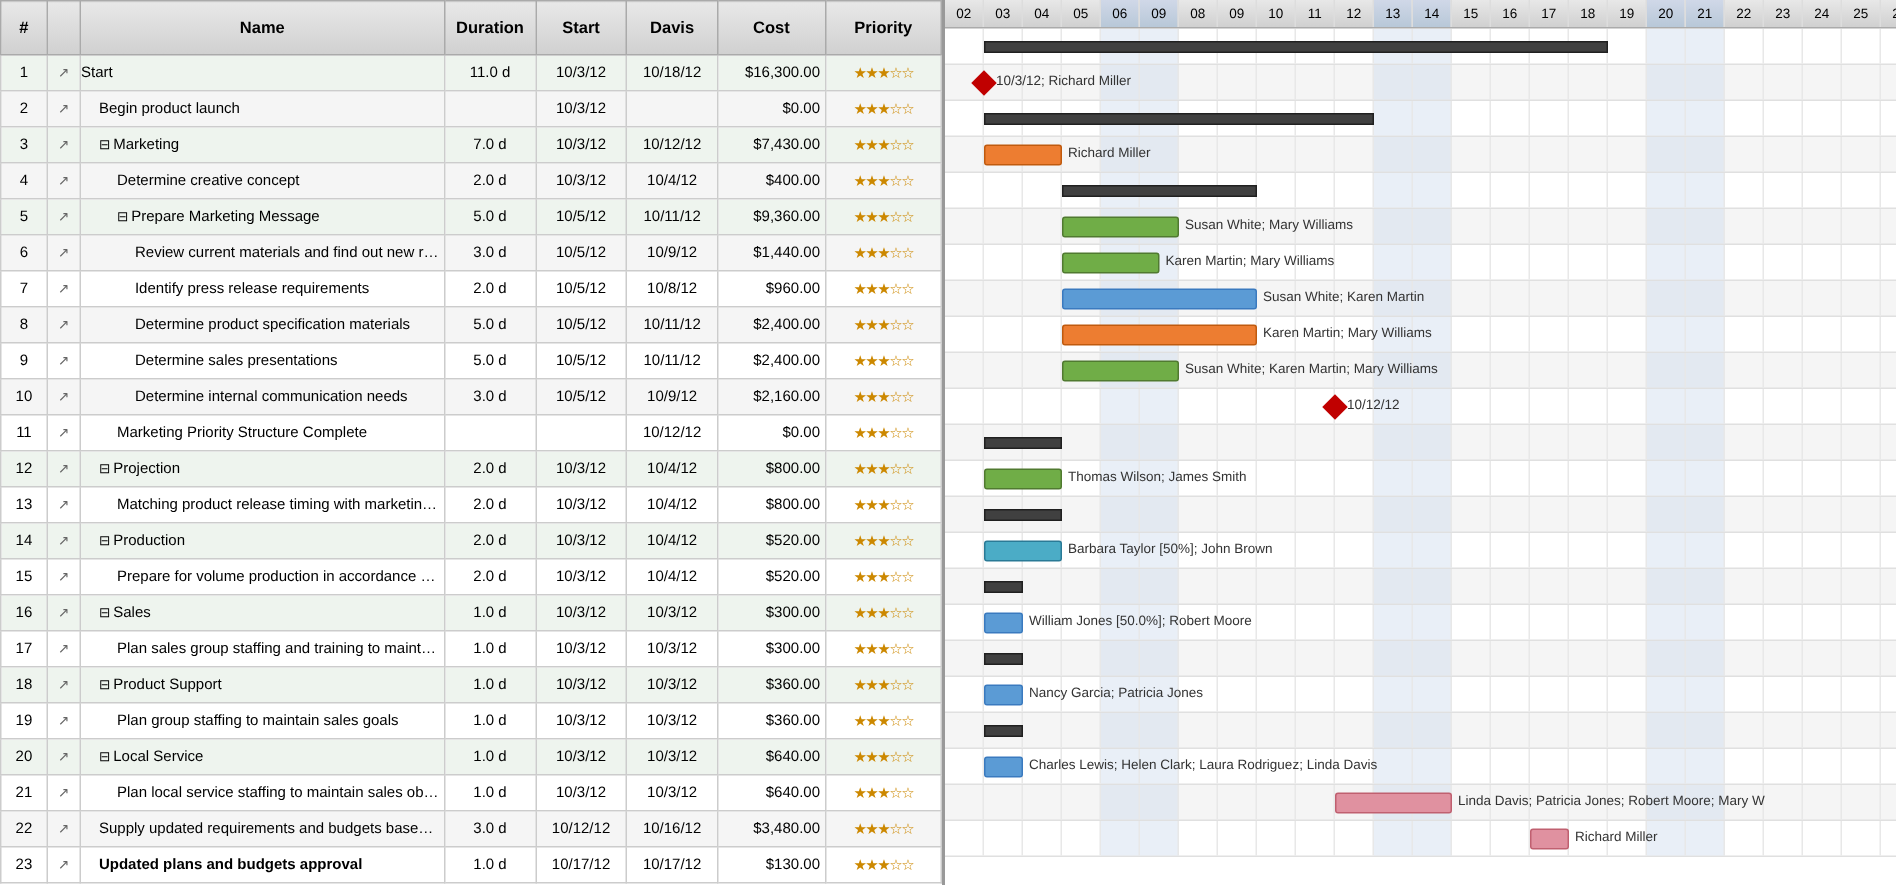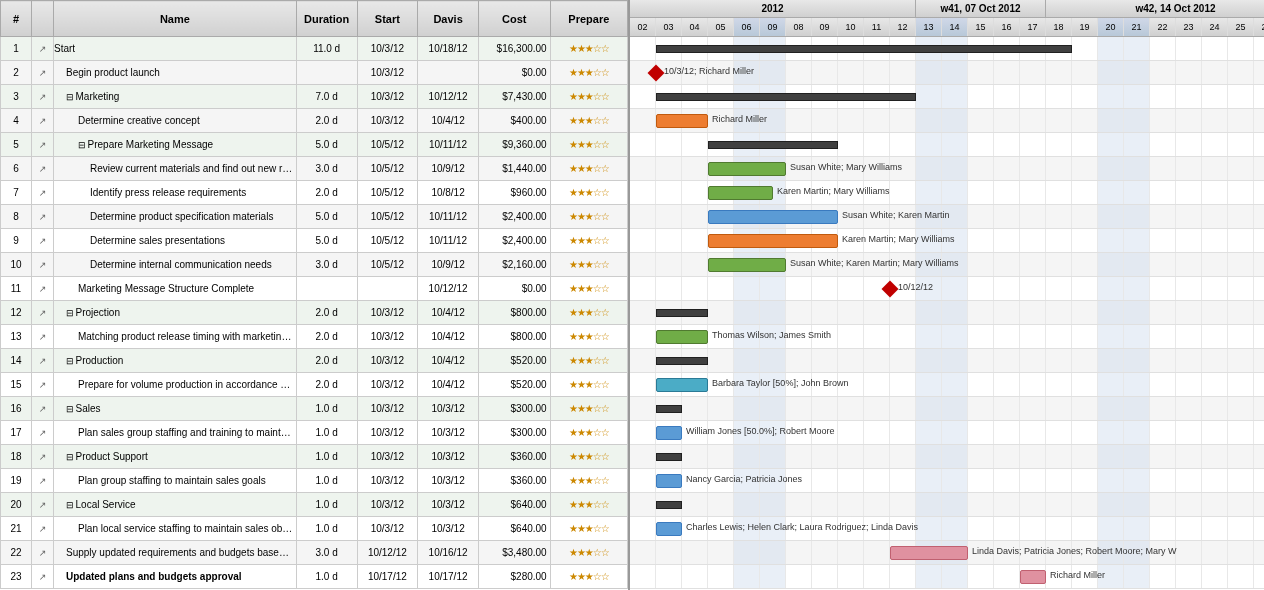--- a/index.html
+++ b/index.html
@@ -207,21 +207,21 @@
       </colgroup>
       <thead>
         <tr>
           <th>#</th>
           <th></th>
           <th>Name</th>
           <th>Duration</th>
           <th>Start</th>
           <th>Davis</th>
           <th>Cost</th>
-          <th>Prepare</th>
+          <th>Priority</th>
         </tr>
       </thead>
       <tbody id="task-tbody">
       <tr class="row-summary">
     <td style="text-align:center;">1</td>
     <td style="text-align:center;"><span class="indicator-icon" style="color:#666;font-size:9px;">↗</span></td>
     <td style="padding-left:0px;">Start</td>
     <td style="text-align:center;">11.0 d</td>
     <td style="text-align:center;">10/3/12</td>
     <td style="text-align:center;">10/18/12</td>
@@ -314,21 +314,21 @@
     <td style="padding-left:36px;">Determine internal communication needs</td>
     <td style="text-align:center;">3.0 d</td>
     <td style="text-align:center;">10/5/12</td>
     <td style="text-align:center;">10/9/12</td>
     <td style="text-align:right;">$2,160.00</td>
     <td style="text-align:center;"><span class="stars">★★★☆☆</span></td>
   </tr>
           <tr class="row-odd">
     <td style="text-align:center;">11</td>
     <td style="text-align:center;"><span class="indicator-icon" style="color:#666;font-size:9px;">↗</span></td>
-    <td style="padding-left:24px;">Marketing Message Structure Complete</td>
+    <td style="padding-left:24px;">Marketing Priority Structure Complete</td>
     <td style="text-align:center;"></td>
     <td style="text-align:center;"></td>
     <td style="text-align:center;">10/12/12</td>
     <td style="text-align:right;">$0.00</td>
     <td style="text-align:center;"><span class="stars">★★★☆☆</span></td>
   </tr>
           <tr class="row-summary">
     <td style="text-align:center;">12</td>
     <td style="text-align:center;"><span class="indicator-icon" style="color:#666;font-size:9px;">↗</span></td>
     <td style="padding-left:12px;"><span class="group-icon">⊟</span>Projection</td>
@@ -438,34 +438,29 @@
     <td style="text-align:right;">$3,480.00</td>
     <td style="text-align:center;"><span class="stars">★★★☆☆</span></td>
   </tr>
           <tr class="row-odd">
     <td style="text-align:center;">23</td>
     <td style="text-align:center;"><span class="indicator-icon" style="color:#666;font-size:9px;">↗</span></td>
     <td style="padding-left:12px;font-weight:bold;">Updated plans and budgets approval</td>
     <td style="text-align:center;">1.0 d</td>
     <td style="text-align:center;">10/17/12</td>
     <td style="text-align:center;">10/17/12</td>
-    <td style="text-align:right;">$280.00</td>
+    <td style="text-align:right;">$130.00</td>
     <td style="text-align:center;"><span class="stars">★★★☆☆</span></td>
   </tr>
         </tbody>
     </table>
   </div>
 
   <div class="gantt-panel">
     <div class="gantt-header">
-      <div class="gantt-header-row1" id="gantt-header-weeks">
-      <div class="gantt-week" style="width: 286px; min-width: 286px;">2012</div>
-          <div class="gantt-week" style="width: 130px; min-width: 130px;">w41, 07 Oct 2012</div>
-          <div class="gantt-week" style="width: 260px; min-width: 260px;">w42, 14 Oct 2012</div>
-        </div>
       <div class="gantt-header-row2" id="gantt-header-days">
       <div class="gantt-day">02</div>
           <div class="gantt-day">03</div>
           <div class="gantt-day">04</div>
           <div class="gantt-day">05</div>
           <div class="gantt-day weekend">06</div>
           <div class="gantt-day weekend">09</div>
           <div class="gantt-day">08</div>
           <div class="gantt-day">09</div>
           <div class="gantt-day">10</div>

